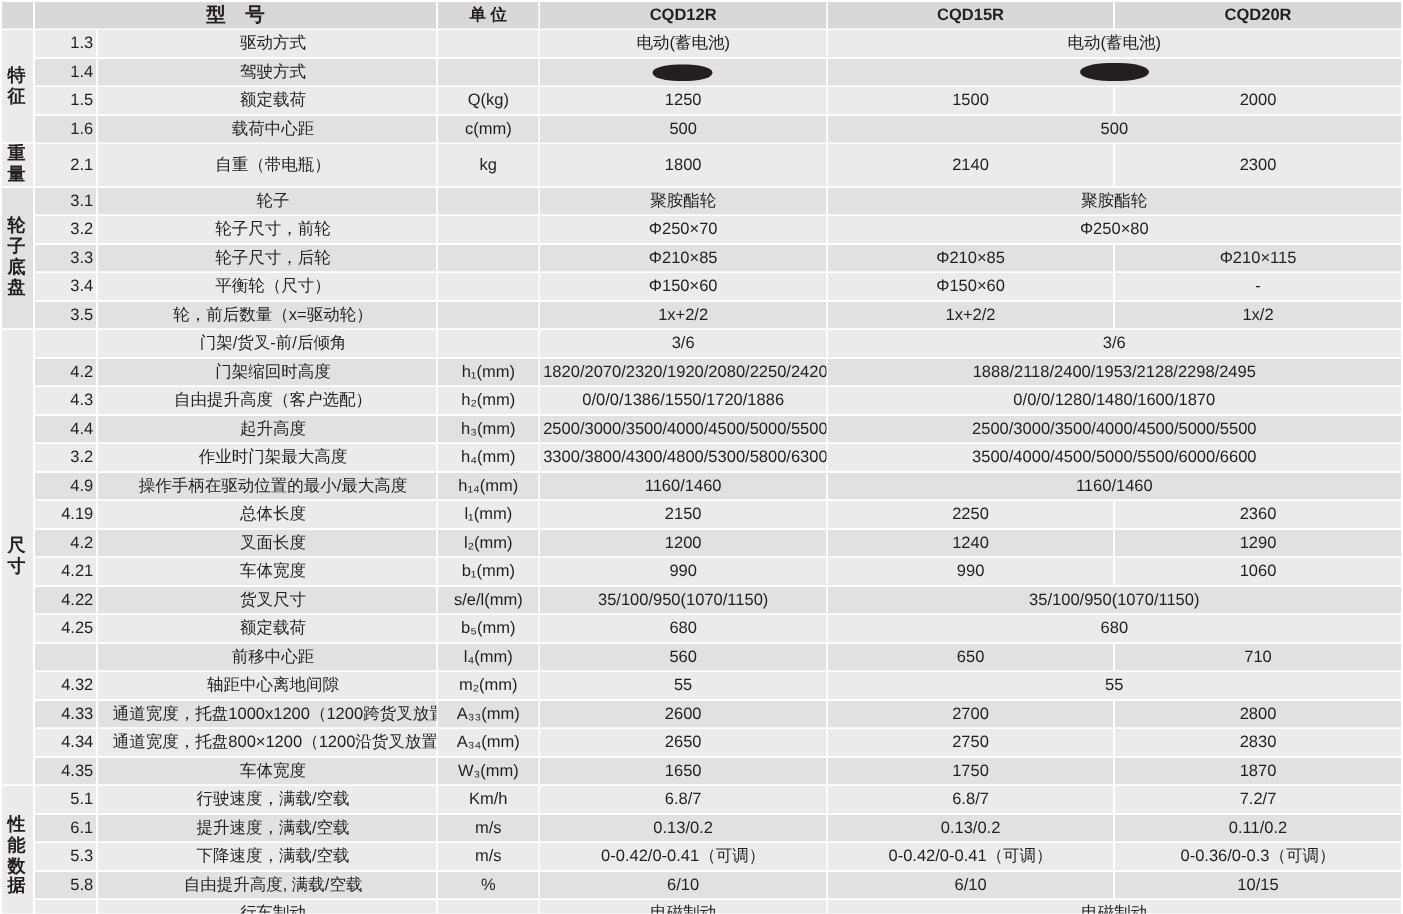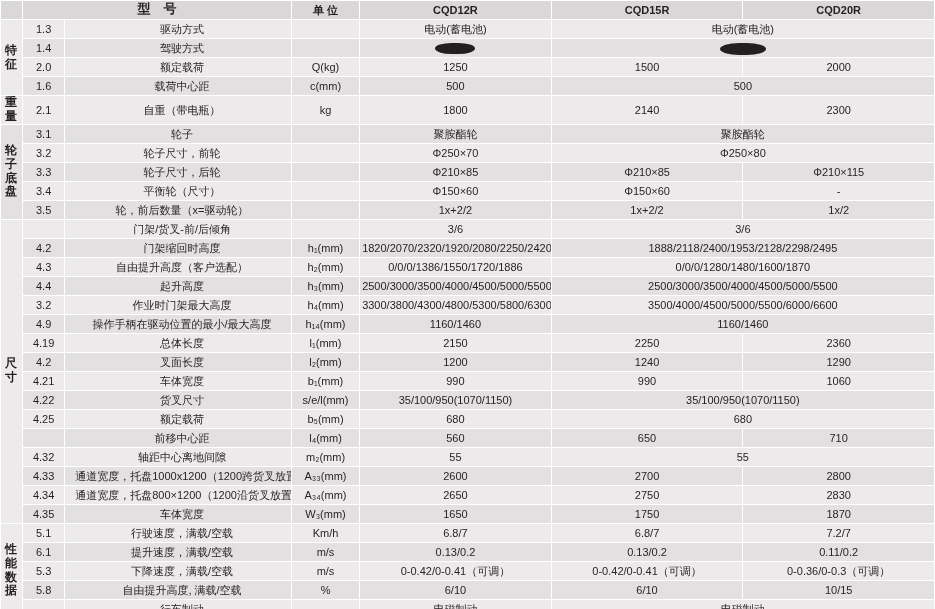--- a/index.html
+++ b/index.html
@@ -22,31 +22,31 @@
   table.spec tr.alt td{background:#e2e0e0;}
   table.spec td.grp{
     background:#eceaea;
     font-weight:bold;
     font-size:12px;
     letter-spacing:1px;
     width:22px;
     padding:0;
   }
   table.spec td.grp span{display:block;line-height:1.15;}
-  table.spec td.num{width:42px;text-align:center;font-size:11px;}
+  table.spec td.num{width:42px;text-align:right;font-size:11px;}
   table.spec td.item{width:220px;text-align:center;padding-left:10px;}
   table.spec td.unit{width:70px;margin-top:32px;}
   table.spec td.val{width:195px;}
   thead td{
     background:#d9d7d7 !important;
     font-weight:bold;
     font-size:13px;
     height:24px;
   }
-  thead td.hmodel{font-size:13px;font-family:Liberation Mono, monospace;}
+  thead td.hmodel{font-size:13px;}
   .blob{
     display:inline-block;
     width:40px;height:11px;
     background:#231f20;
     border-radius:50%/60%;
     vertical-align:middle;
   }
   .blob2{
     display:inline-block;
     width:46px;height:12px;
@@ -93,21 +93,21 @@
           <td class="val" colspan="2">电动(蓄电池)</td>
         </tr>
         <tr class="alt">
           <td class="num">1.4</td>
           <td class="item">驾驶方式</td>
           <td class="unit"></td>
           <td class="val"><span class="blob"></span></td>
           <td class="val" colspan="2"><span class="blob2"></span></td>
         </tr>
         <tr>
-          <td class="num">2.0</td>
+          <td class="num">1.5</td>
           <td class="item">额定载荷</td>
           <td class="unit">Q(kg)</td>
           <td class="val">1250</td>
           <td class="val">1500</td>
           <td class="val">2000</td>
         </tr>
         <tr class="alt">
           <td class="num">1.6</td>
           <td class="item">载荷中心距</td>
           <td class="unit">c(mm)</td>

